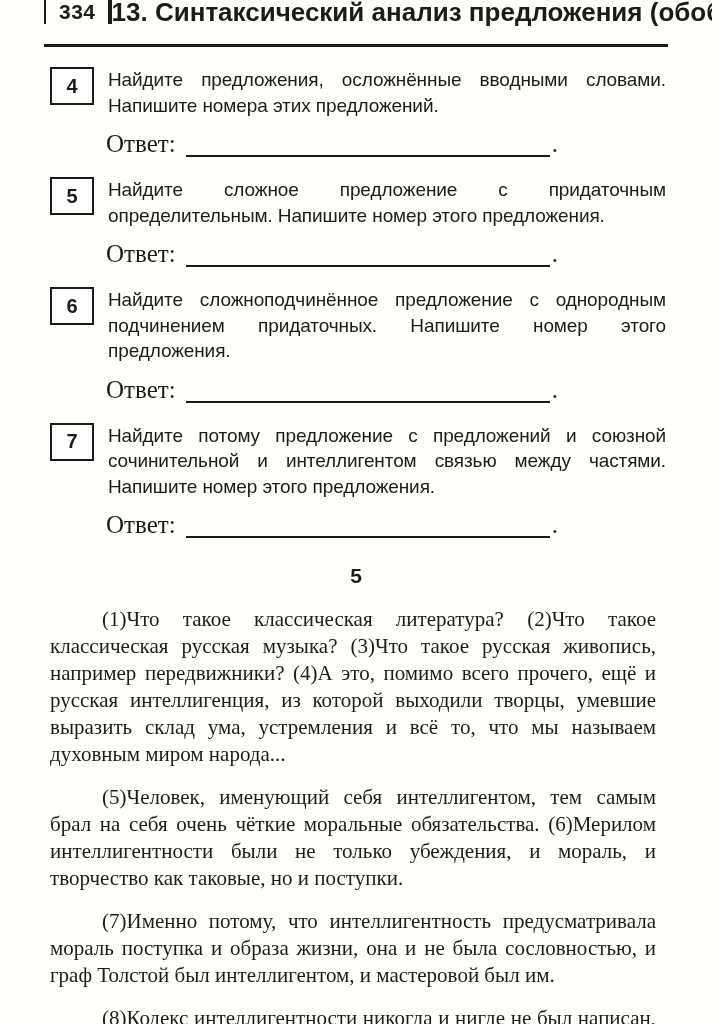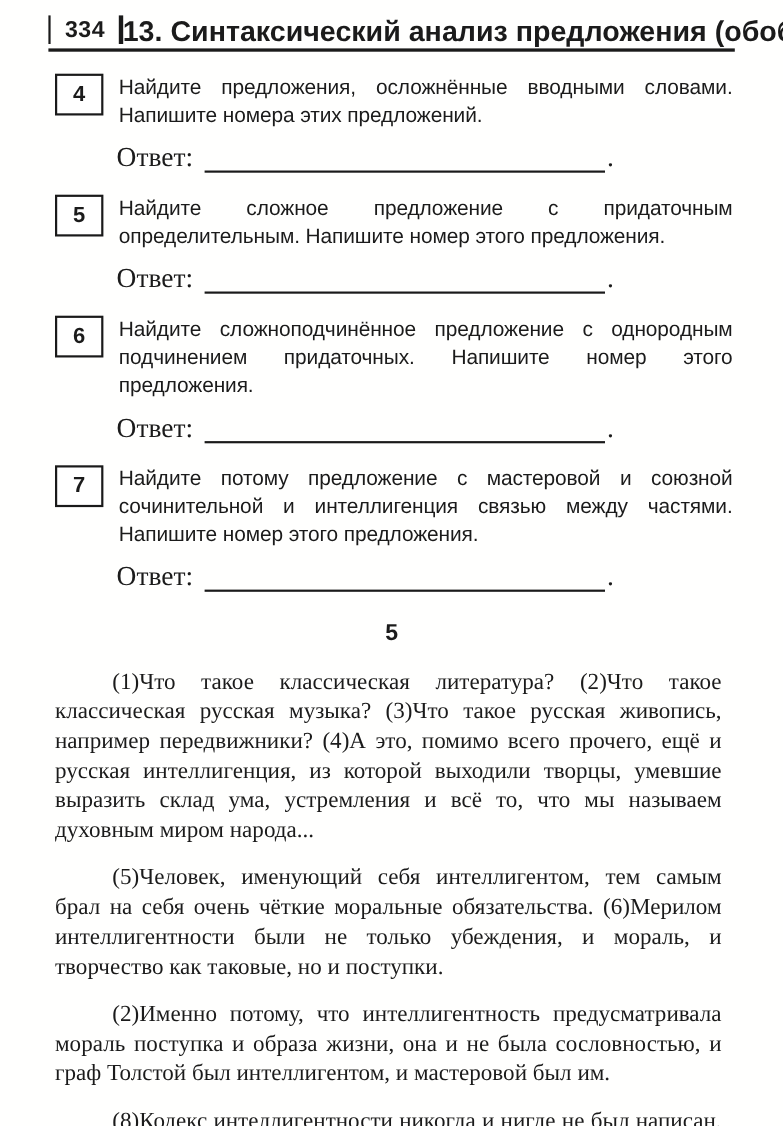--- a/index.html
+++ b/index.html
@@ -13,21 +13,21 @@
     font-family: "Liberation Sans", sans-serif;
     overflow: hidden;
     box-sizing: border-box;
   }
   
   .header {
     display: flex;
     align-items: flex-end;
     margin: 14px 44px 0 44px;
     border-bottom: 3px solid #1a1a1a;
-    padding-bottom: 4px;
+    padding-bottom: 20px;
     height: 33px;
     box-sizing: border-box;
   }
   .vbar {
     width: 0;
     border-left: 2px solid #1a1a1a;
     height: 26px;
     align-self: flex-end;
   }
   .page-num {
@@ -148,33 +148,33 @@
       <div class="task-text"><span>Найдите сложноподчинённое предложение с </span><span class="b">однородным</span><span> подчинением придаточных. Напишите номер этого предложения.</span></div>
     </div>
     <div class="answer">
       <span class="answer-label">Ответ:</span>
       <span class="answer-line"></span>
       <span class="answer-dot">.</span>
     </div>
 
     <div class="task">
       <div class="task-num">7</div>
-      <div class="task-text"><span>Найдите </span><span class="b">потому</span><span> предложение с </span><span class="b">мастеровой</span><span> и </span><span class="b">союзной сочинительной</span><span> и </span><span class="b">интеллигенция</span><span> связью между частями. Напишите номер этого предложения.</span></div>
+      <div class="task-text"><span>Найдите </span><span class="b">потому</span><span> предложение с </span><span class="b">предложений</span><span> и </span><span class="b">союзной сочинительной</span><span> и </span><span class="b">интеллигентом</span><span> связью между частями. Напишите номер этого предложения.</span></div>
     </div>
     <div class="answer">
       <span class="answer-label">Ответ:</span>
       <span class="answer-line"></span>
       <span class="answer-dot">.</span>
     </div>
 
   </div>
 
   <div class="section-num">5</div>
 
   <div class="passage">
     <p>(1)Что такое классическая литература? (2)Что такое классическая русская музыка? (3)Что такое русская живопись, например передвижники? (4)А это, помимо всего прочего, ещё и русская интеллигенция, из которой выходили творцы, умевшие выразить склад ума, устремления и всё то, что мы называем духовным миром народа...</p>
     <p>(5)Человек, именующий себя интеллигентом, тем самым брал на себя очень чёткие моральные обязательства. (6)Мерилом интеллигентности были не только убеждения, и мораль, и творчество как таковые, но и поступки.</p>
-    <p>(2)Именно потому, что интеллигентность предусматривала мораль поступка и образа жизни, она и не была сословностью, и граф Толстой был интеллигентом, и мастеровой был им.</p>
+    <p>(7)Именно потому, что интеллигентность предусматривала мораль поступка и образа жизни, она и не была сословностью, и граф Толстой был интеллигентом, и мастеровой был им.</p>
     <p>(8)Кодекс интеллигентности никогда и нигде не был написан, но понятен был всем, кто хотел его понять. (9)Понявший его зна́л, что такое хорошо, а что такое плохо, что можно, а чего нельзя.</p>
 
   </div>
 
 </div>
 
 </body></html>

